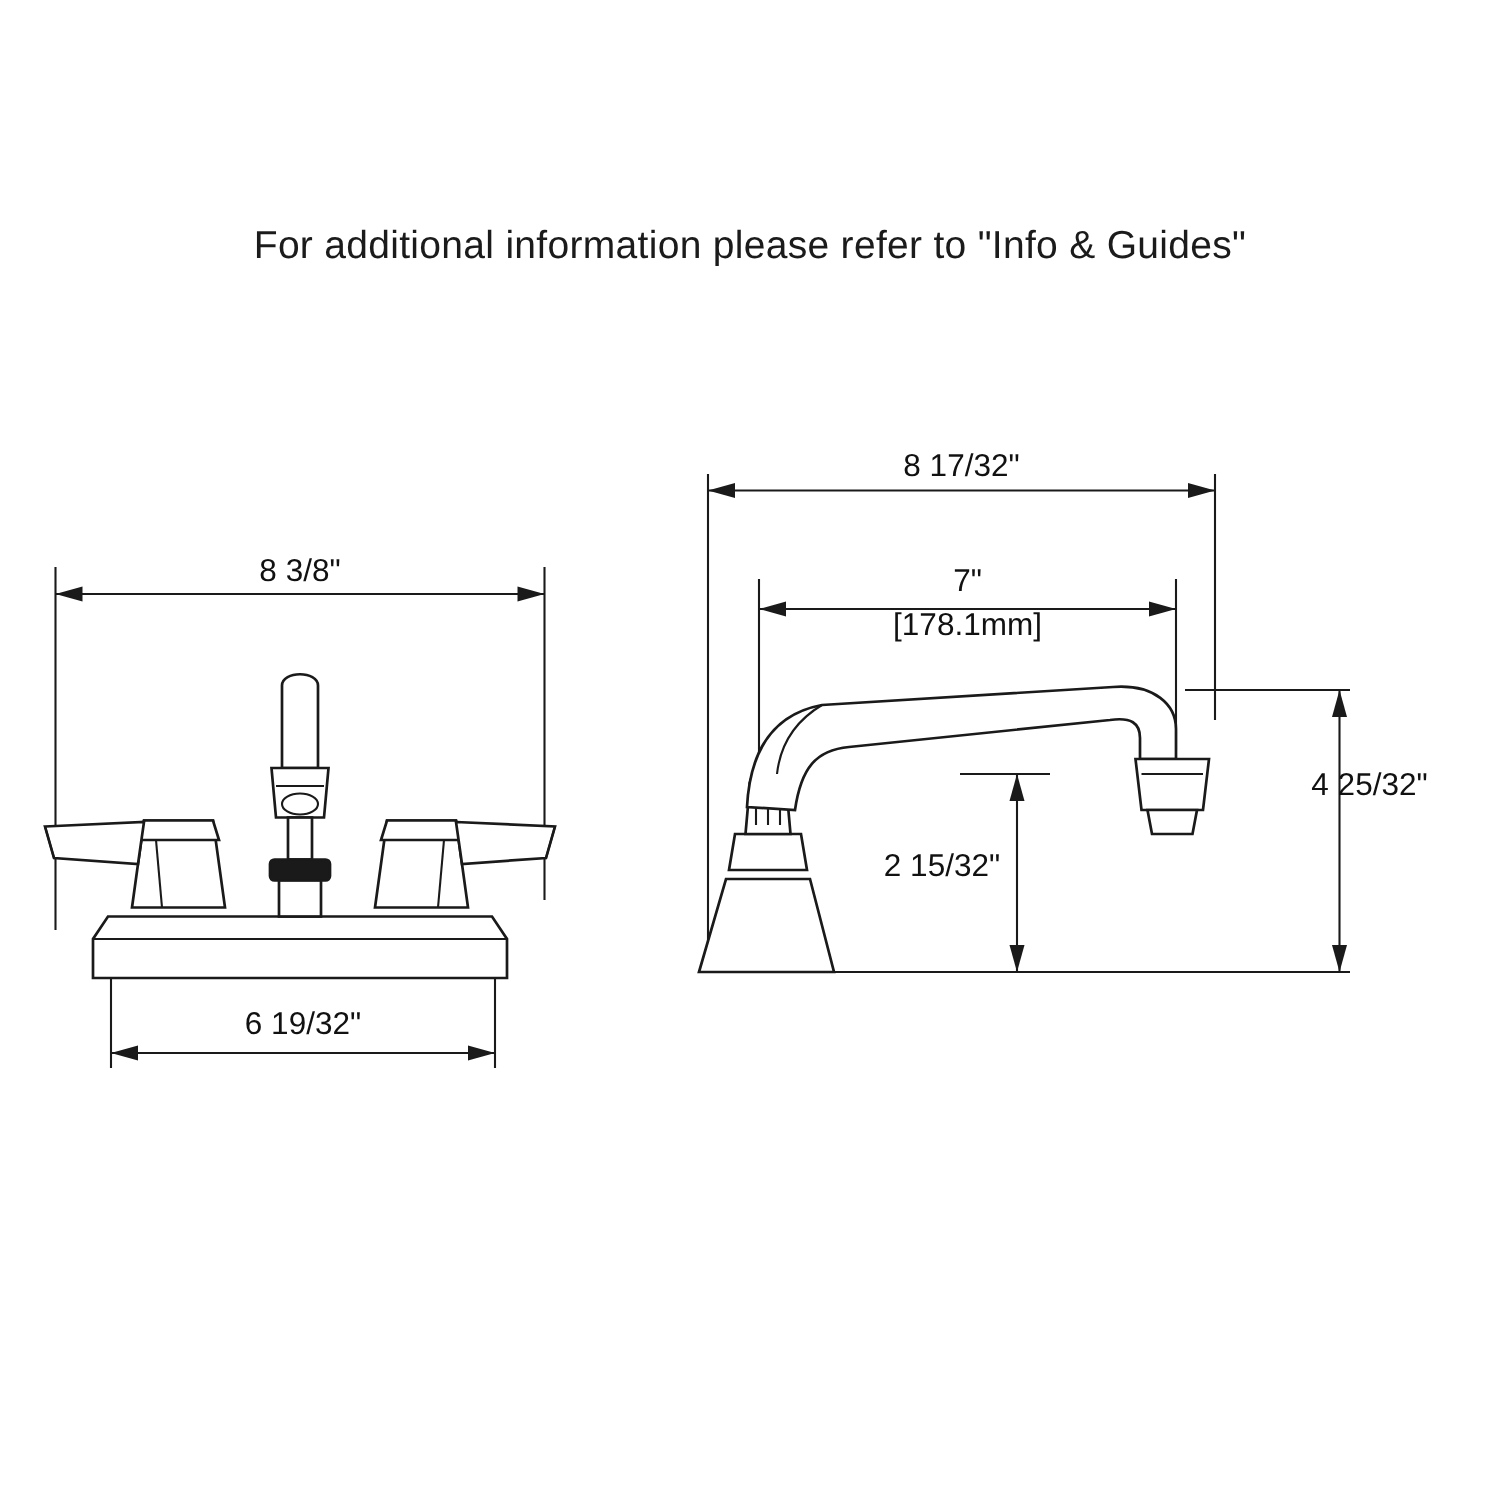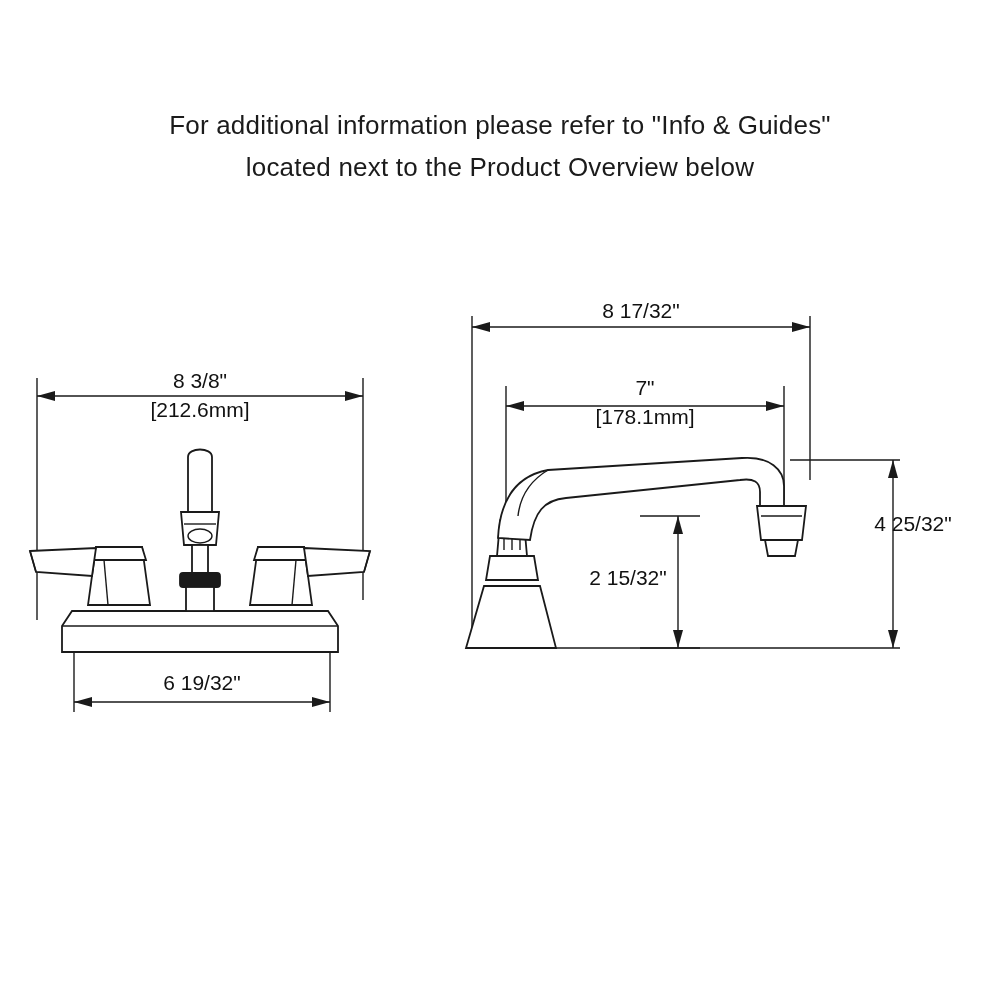--- a/index.html
+++ b/index.html
@@ -25,21 +25,21 @@
     position: absolute;
     left: 0;
     top: 104px;
     width: 1000px;
     text-align: center;
     font-size: 26px;
     line-height: 42px;
     color: #1b1b1b;
     letter-spacing: 0.2px;
   }
-  .note div { white-space: nowrap; }
+  .note div { white-space: nowrap; margin-top: 38px; }
   .dimlabel {
     position: absolute;
     text-align: center;
     font-size: 21px;
     line-height: 29px;
     color: #111111;
     white-space: nowrap;
   }
   .dimlabel .l2 { display: block; }
   svg { display: block; }
@@ -47,21 +47,20 @@
   .thin { stroke-width: 1.4; }
   .med  { stroke-width: 1.8; }
   .fillw { fill: #ffffff; }
   .fillk { fill: #1a1a1a; }
 </style>
 </head>
 <body>
 
 <div class="note">
   <div>For additional information please refer to "Info &amp; Guides"</div>
-  <div>located next to the Product Overview below</div>
 </div>
 
 <svg id="sheet" viewBox="0 0 1000 1000">
 
   <g>
 
     <g>
       <line class="ln thin" x1="37" y1="378" x2="37" y2="620"></line>
       <line class="ln thin" x1="363" y1="378" x2="363" y2="600"></line>
       <line class="ln thin" x1="37" y1="396" x2="363" y2="396"></line>
@@ -165,21 +164,20 @@
 
       <path class="ln med fillw" d="M757 506 L806 506 L802 540 L761 540 Z"></path>
       <path class="ln thin" d="M761 516 L802 516"></path>
       <path class="ln med fillw" d="M765 540 L798 540 L795 556 L768 556 Z"></path>
     </g>
   </g>
 </svg>
 
 <div class="dimlabel" style="left:100px; top:366px; width:200px;">
   <span>8 3/8"</span>
-  <span class="l2">[212.6mm]</span>
 </div>
 
 <div class="dimlabel" style="left:102px; top:668px; width:200px;">
   <span>6 19/32"</span>
 </div>
 
 <div class="dimlabel" style="left:541px; top:296px; width:200px;">
   <span>8 17/32"</span>
 </div>
 

